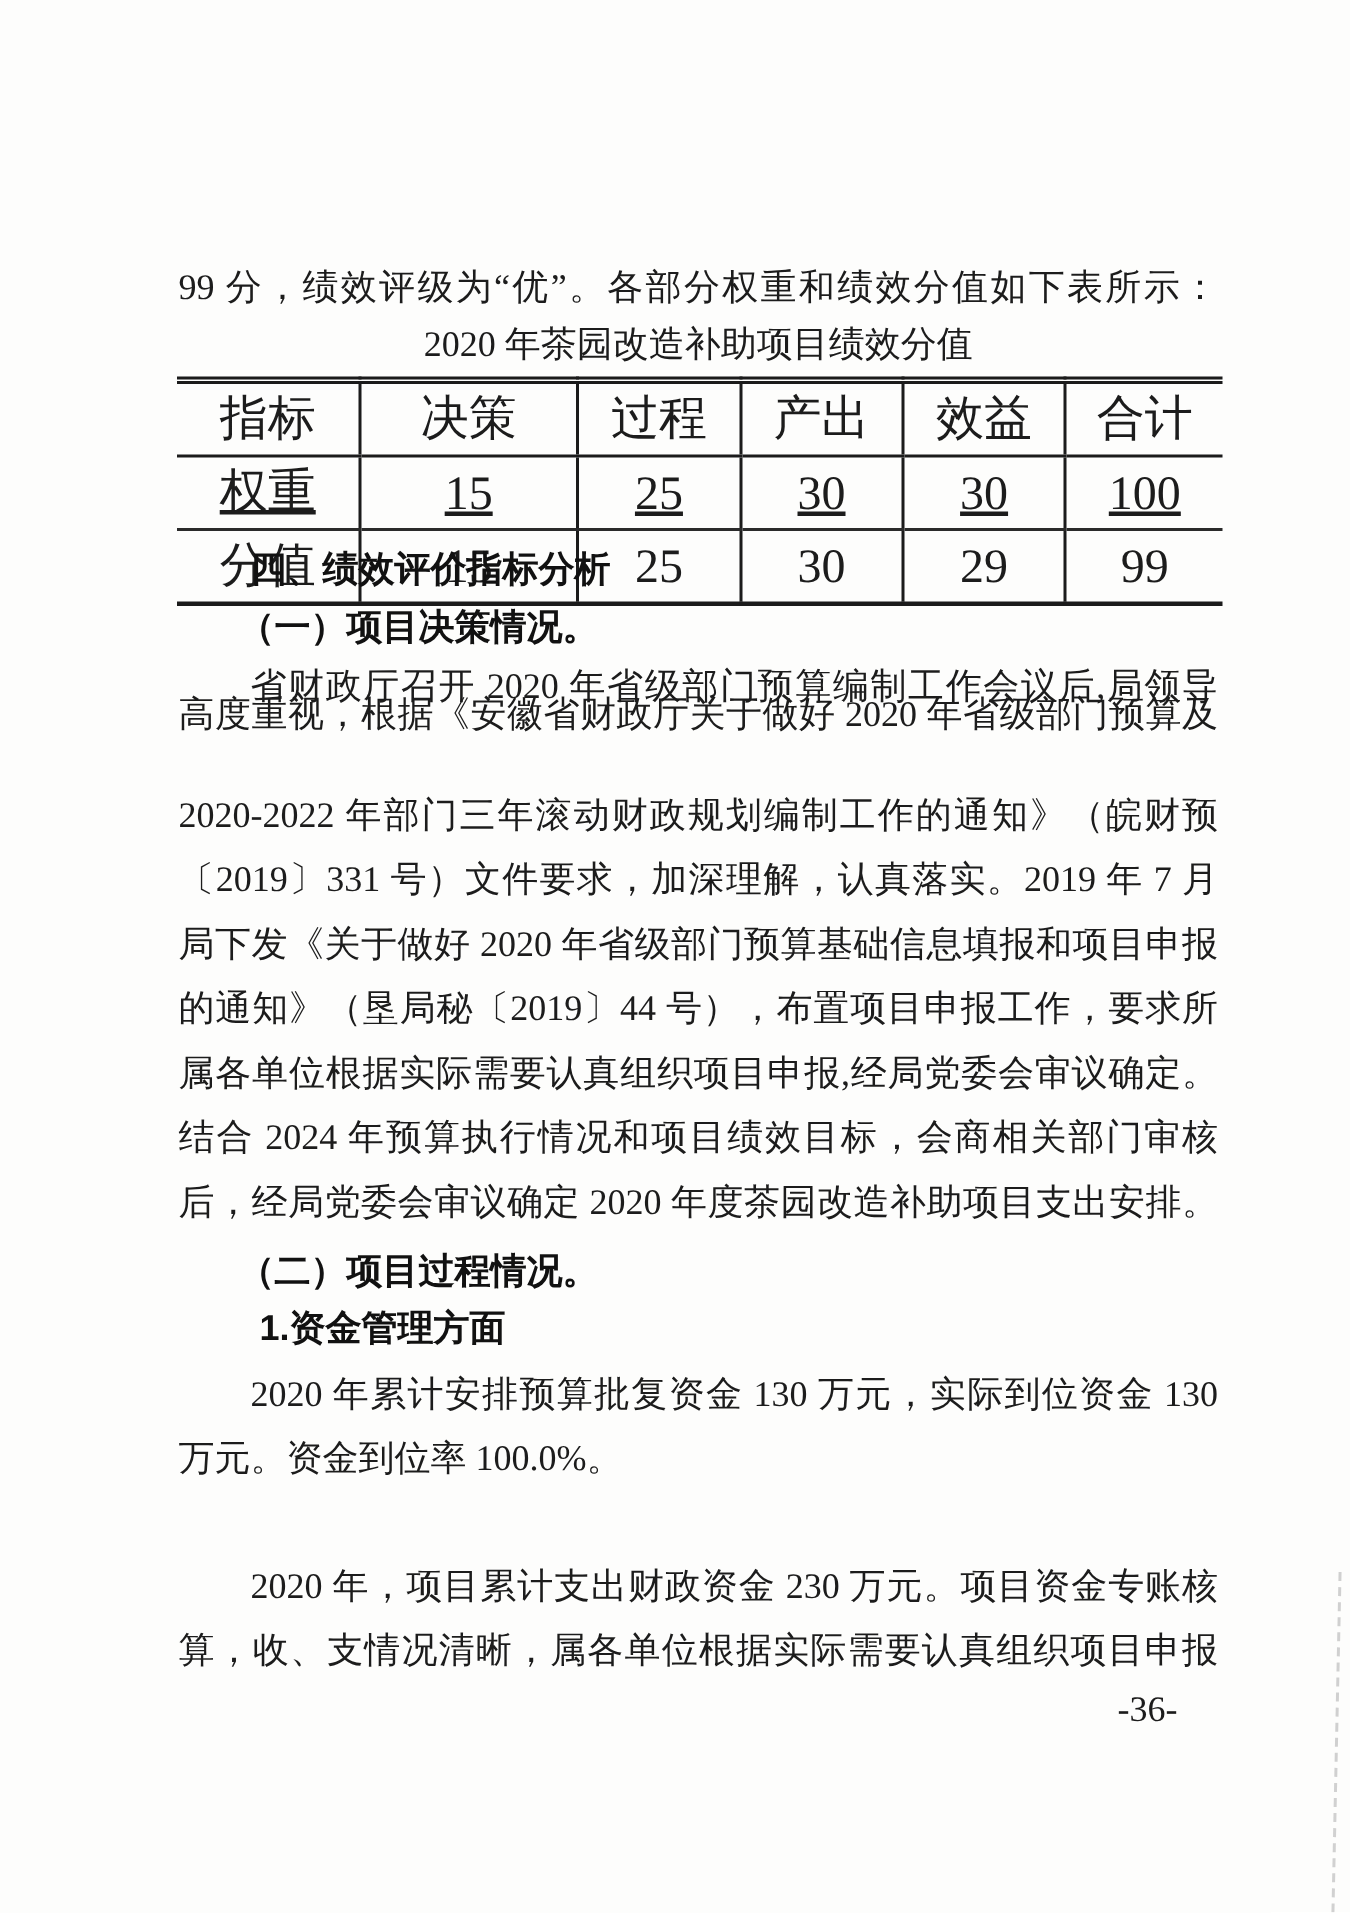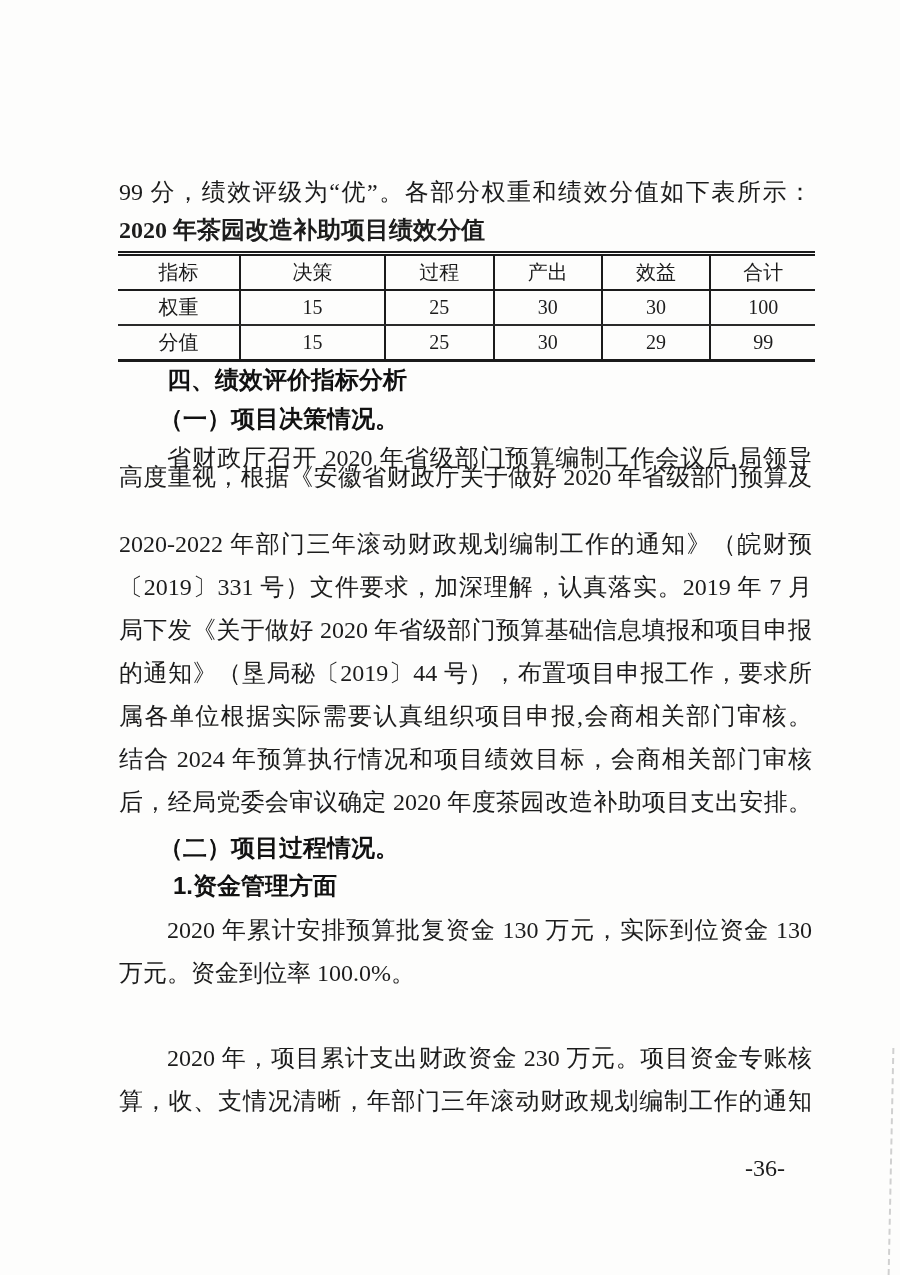--- a/index.html
+++ b/index.html
@@ -25,54 +25,53 @@
   .fill {                       
     text-align: justify;
     text-align-last: justify;
   }
   .ind  { text-indent: 48px; }  
   .hd {                         
     font-family: "Liberation Sans", "DejaVu Sans", sans-serif;
     font-weight: 700;
     color: #111111;
   }
-  .center { text-align: left; font-weight: bold; }
+  .center { text-align: center; }
 
   
   .score-table {
     position: absolute;
     left: 118px;
     top: 251px;
     width: 697px;
     border-collapse: collapse;
     table-layout: fixed;
     border-top: 5px double #1b1b1b;
     border-bottom: 3px solid #1b1b1b;
-    font-size: 20px;
+    font-size: 32px;
   }
   .score-table th, .score-table td {
     font-weight: 400;
     text-align: center;
     vertical-align: middle;
     padding: 1px 0 2px 0;
     height: 30px;
     border-left: 2px solid #1b1b1b;
   }
   .score-table th:first-child, .score-table td:first-child { border-left: none; }
   .score-table thead th { border-bottom: 2px solid #1b1b1b; }
-  .score-table tbody tr:first-child td { border-bottom: 2px solid #2a2a2a; }
+  .score-table tbody tr:first-child td { border-bottom: 2px solid #2a2a2a; text-decoration: underline; }
 
   .pagenum {
     position: absolute;
     top: 1126px;
     right: 115px;
     font-size: 24px;
     line-height: 28px;
     color: #1c1c1c;
-    margin-top: 28px;
   }
   .scan-artifact {
     position: absolute;
     right: 8px;
     top: 1048px;
     height: 227px;
     width: 0;
     border-right: 2px dashed #c9c9c9;
     transform: rotate(1.2deg);
     opacity: 0.85;
@@ -129,30 +128,30 @@
   <div class="tl hd" style="top:404px; text-indent:40px">（一）项目决策情况。</div>
 
   <div class="tl hd ind" style="top:365px">四、绩效评价指标分析</div>
 
   <div class="tl fill ind" style="top:443px">省财政厅召开 2020 年省级部门预算编制工作会议后,局领导</div>
   <div class="tl fill" style="top:462px">高度重视，根据《安徽省财政厅关于做好 2020 年省级部门预算及</div>
   <div class="tl fill" style="top:529px">2020-2022 年部门三年滚动财政规划编制工作的通知》（皖财预</div>
   <div class="tl fill" style="top:572px">〔2019〕331 号）文件要求，加深理解，认真落实。2019 年 7 月</div>
   <div class="tl fill" style="top:615px">局下发《关于做好 2020 年省级部门预算基础信息填报和项目申报</div>
   <div class="tl fill" style="top:658px">的通知》（垦局秘〔2019〕44 号），布置项目申报工作，要求所</div>
-  <div class="tl fill" style="top:701px">属各单位根据实际需要认真组织项目申报,会商相关部门审核。</div>
+  <div class="tl fill" style="top:701px">属各单位根据实际需要认真组织项目申报,经局党委会审议确定。</div>
   <div class="tl fill" style="top:744px">结合 2024 年预算执行情况和项目绩效目标，会商相关部门审核</div>
   <div class="tl fill" style="top:787px">后，经局党委会审议确定 2020 年度茶园改造补助项目支出安排。</div>
 
   <div class="tl hd" style="top:833px; text-indent:40px">（二）项目过程情况。</div>
 
   <div class="tl hd" style="top:871px; text-indent:54px">1.资金管理方面</div>
   <div class="tl fill ind" style="top:915px">2020 年累计安排预算批复资金 130 万元，实际到位资金 130</div>
   <div class="tl" style="top:958px">万元。资金到位率 100.0%。</div>
 
   <div class="tl fill ind" style="top:1043px">2020 年，项目累计支出财政资金 230 万元。项目资金专账核</div>
-  <div class="tl fill" style="top:1086px">算，收、支情况清晰，年部门三年滚动财政规划编制工作的通知</div>
+  <div class="tl fill" style="top:1086px">算，收、支情况清晰，属各单位根据实际需要认真组织项目申报</div>
 
   <div class="pagenum">-36-</div>
 
   <div class="scan-artifact"></div>
 
 </div>
 
 </body></html>

